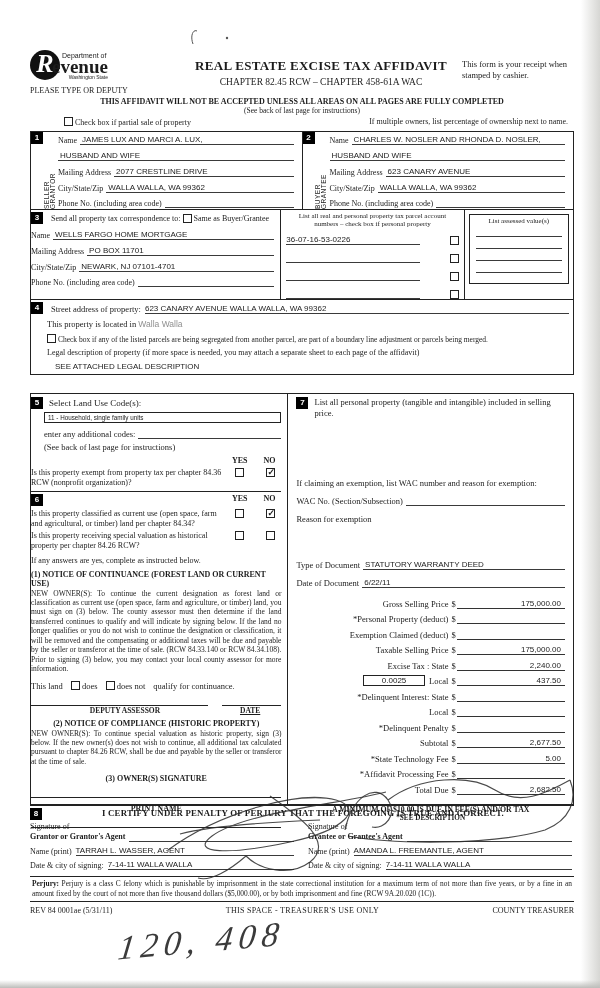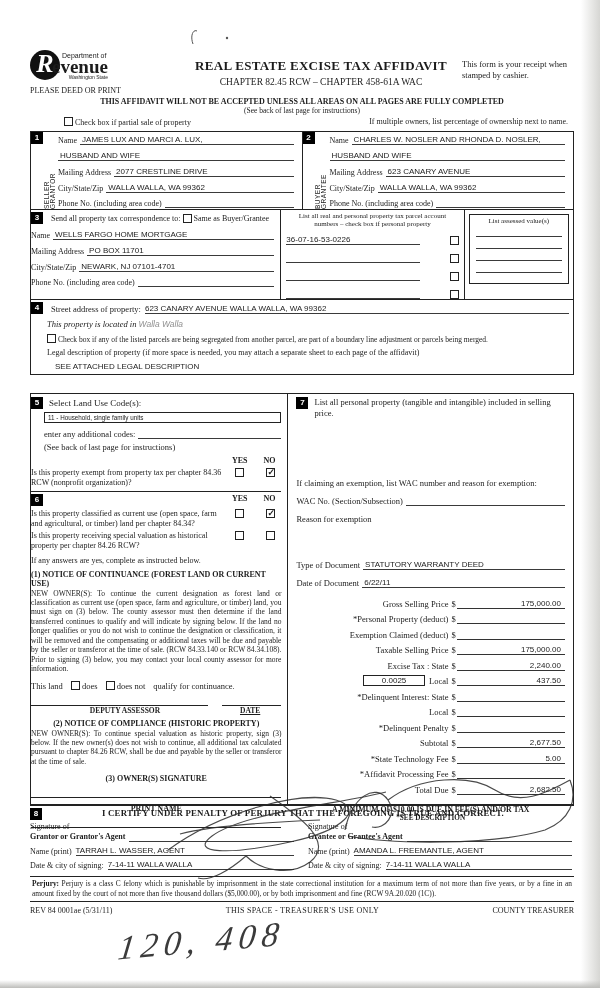--- a/index.html
+++ b/index.html
@@ -60,21 +60,21 @@
   .parcels { width:34%; border-left:1px solid #222; border-right:1px solid #222; padding:2px 5px; }
   .parcel-head { font-size:7px; text-align:center; line-height:1.2; }
   .parcel-row { display:flex; align-items:flex-end; margin-top:6px;gap:24px; }
   .parcel-row .uline { flex:1; margin-right:6px; font-size:8px; }
   .assessed { width:20%; padding:4px; }
   .assessed-box { border:1px solid #222; height:70px; padding:2px 6px; }
   .assessed-head { font-size:7px; text-align:center; }
   .assessed-box .uline { height:12px; }
   .t1r3 { padding:2px 4px 4px 0; height:74px; }
   .sec4line { display:flex; align-items:flex-end; font-size:8.5px; }
-  .locatedin { font-size:8.5px; margin:5px 0 0 16px;font-style:italic; }
+  .locatedin { font-size:8.5px; margin:5px 0 0 16px; }
   .gray { color:#8f8f8f; }
   .seg-row { font-size:7.5px; margin:5px 0 0 16px; }
   .legal { font-size:8px; margin:4px 0 0 16px; }
   .attached { font-size:8px; margin:5px 0 0 24px; font-family:"Liberation Sans",sans-serif; }
 
   
   .t2 { border:1.5px solid #222; margin-top:18px; display:flex; height:412px; }
   .t2l { width:47.5%; border-right:1px solid #222; padding:3px 6px 0 0; display:flex; flex-direction:column; }
   .t2r { width:52.5%; padding:3px 8px 0 8px; display:flex; flex-direction:column; }
   .sec5head { display:flex; align-items:center; }
@@ -151,21 +151,21 @@
   <div class="hdr">
     <div class="hdr-left">
       <div class="logo-row">
         <div class="logo-mark">R</div>
         <div class="logo-txt">
           <div class="logo-dept">Department of</div>
           <div class="logo-rev">evenue</div>
           <div class="logo-sub">Washington State</div>
         </div>
       </div>
-      <div class="type-print">PLEASE DEED OR PRINT</div>
+      <div class="type-print">PLEASE TYPE OR DEPUTY</div>
     </div>
     <div class="hdr-c">
       <div class="title">REAL ESTATE EXCISE TAX AFFIDAVIT</div>
       <div class="subtitle">CHAPTER 82.45 RCW – CHAPTER 458-61A WAC</div>
     </div>
     <div class="hdr-r">This form is your receipt when stamped by cashier.</div>
   </div>
   <div class="warn">THIS AFFIDAVIT WILL NOT BE ACCEPTED UNLESS ALL AREAS ON ALL PAGES ARE FULLY COMPLETED</div>
   <div class="seeback">(See back of last page for instructions)</div>
   <div class="partial-row">

